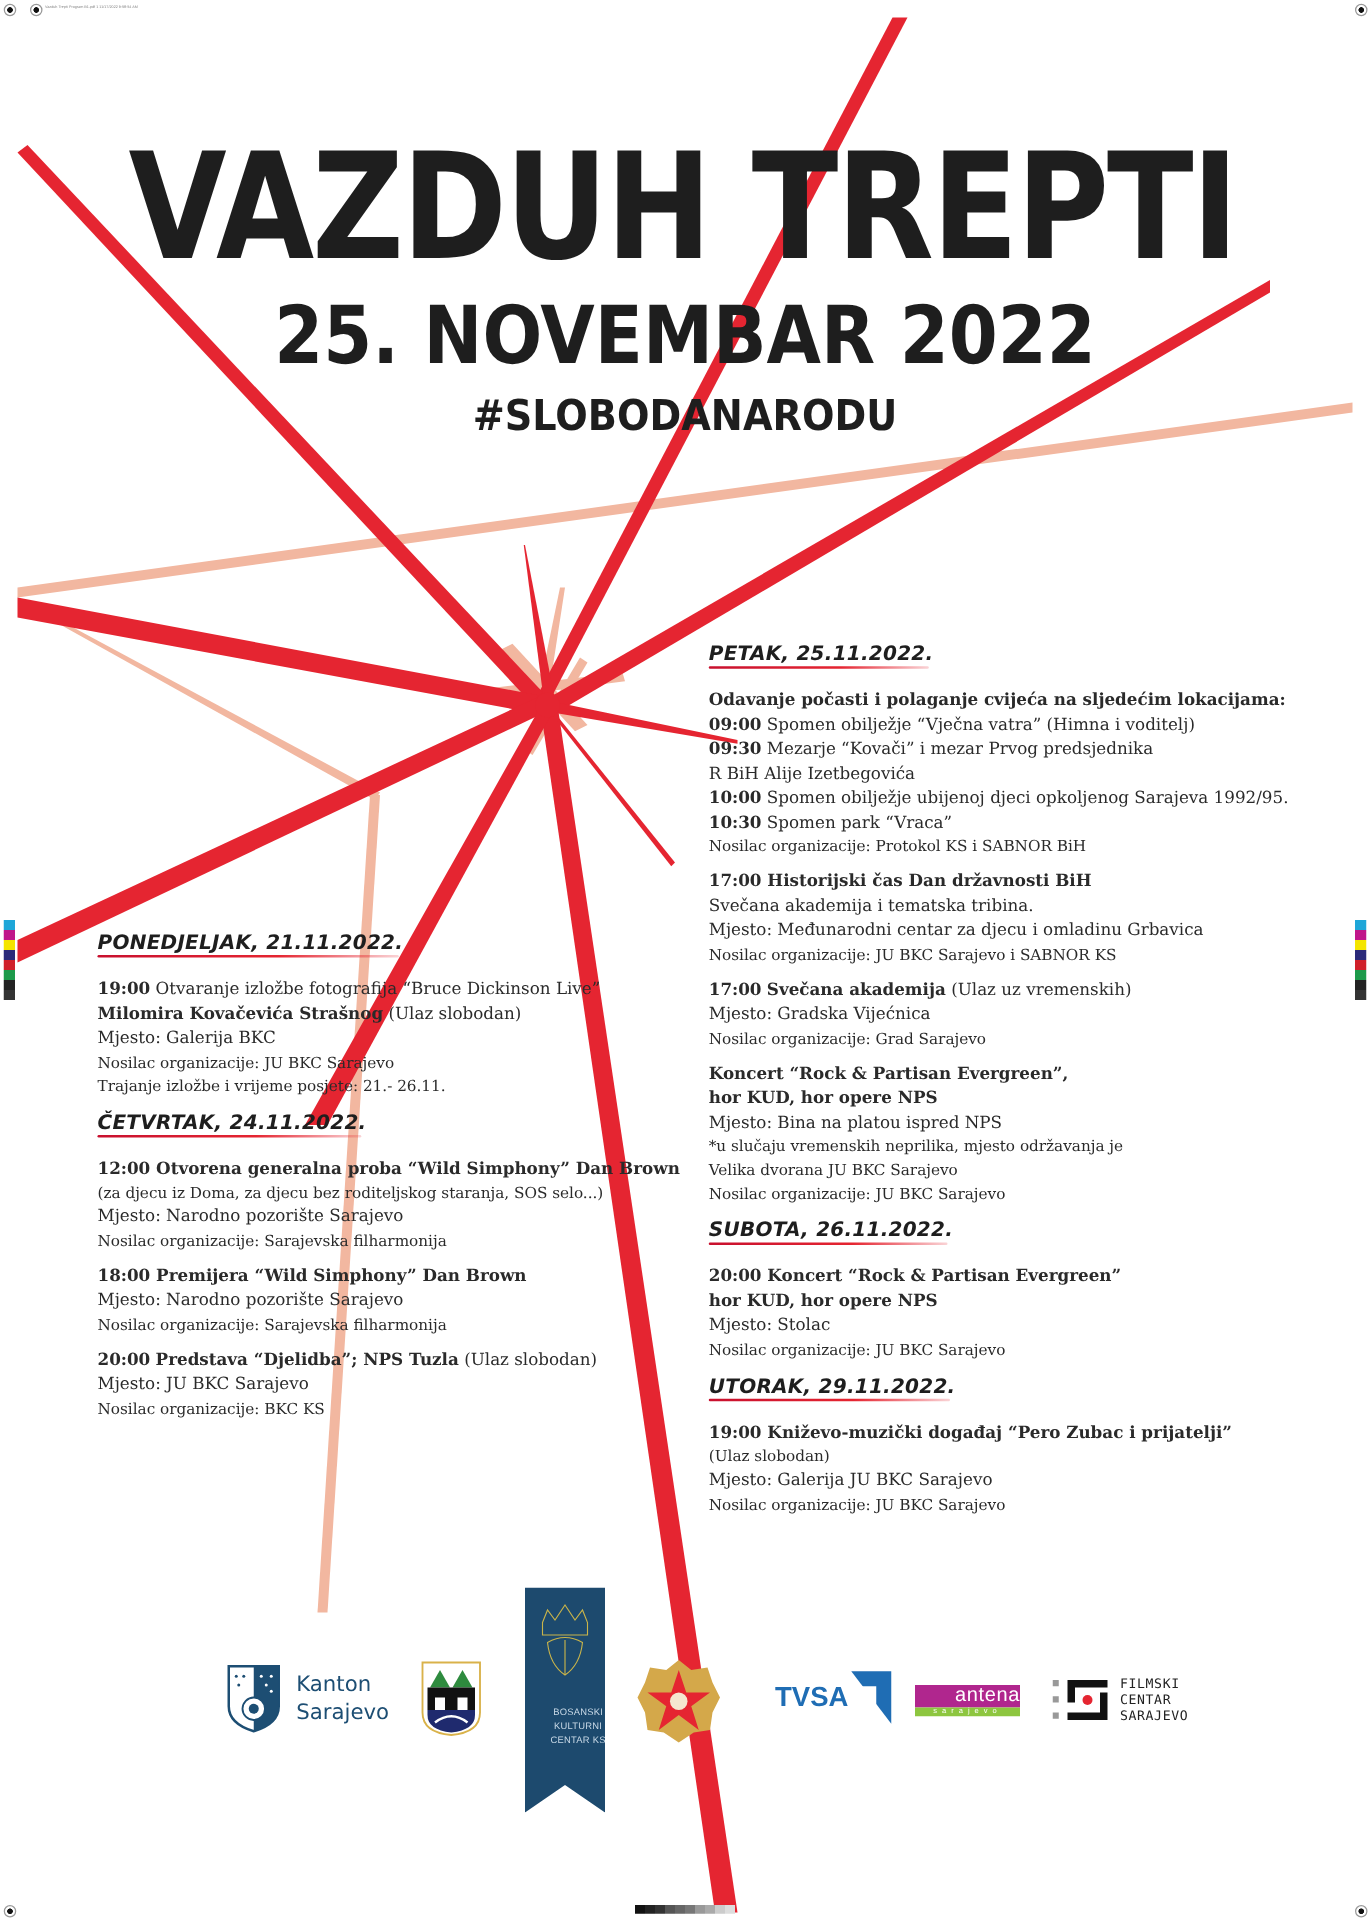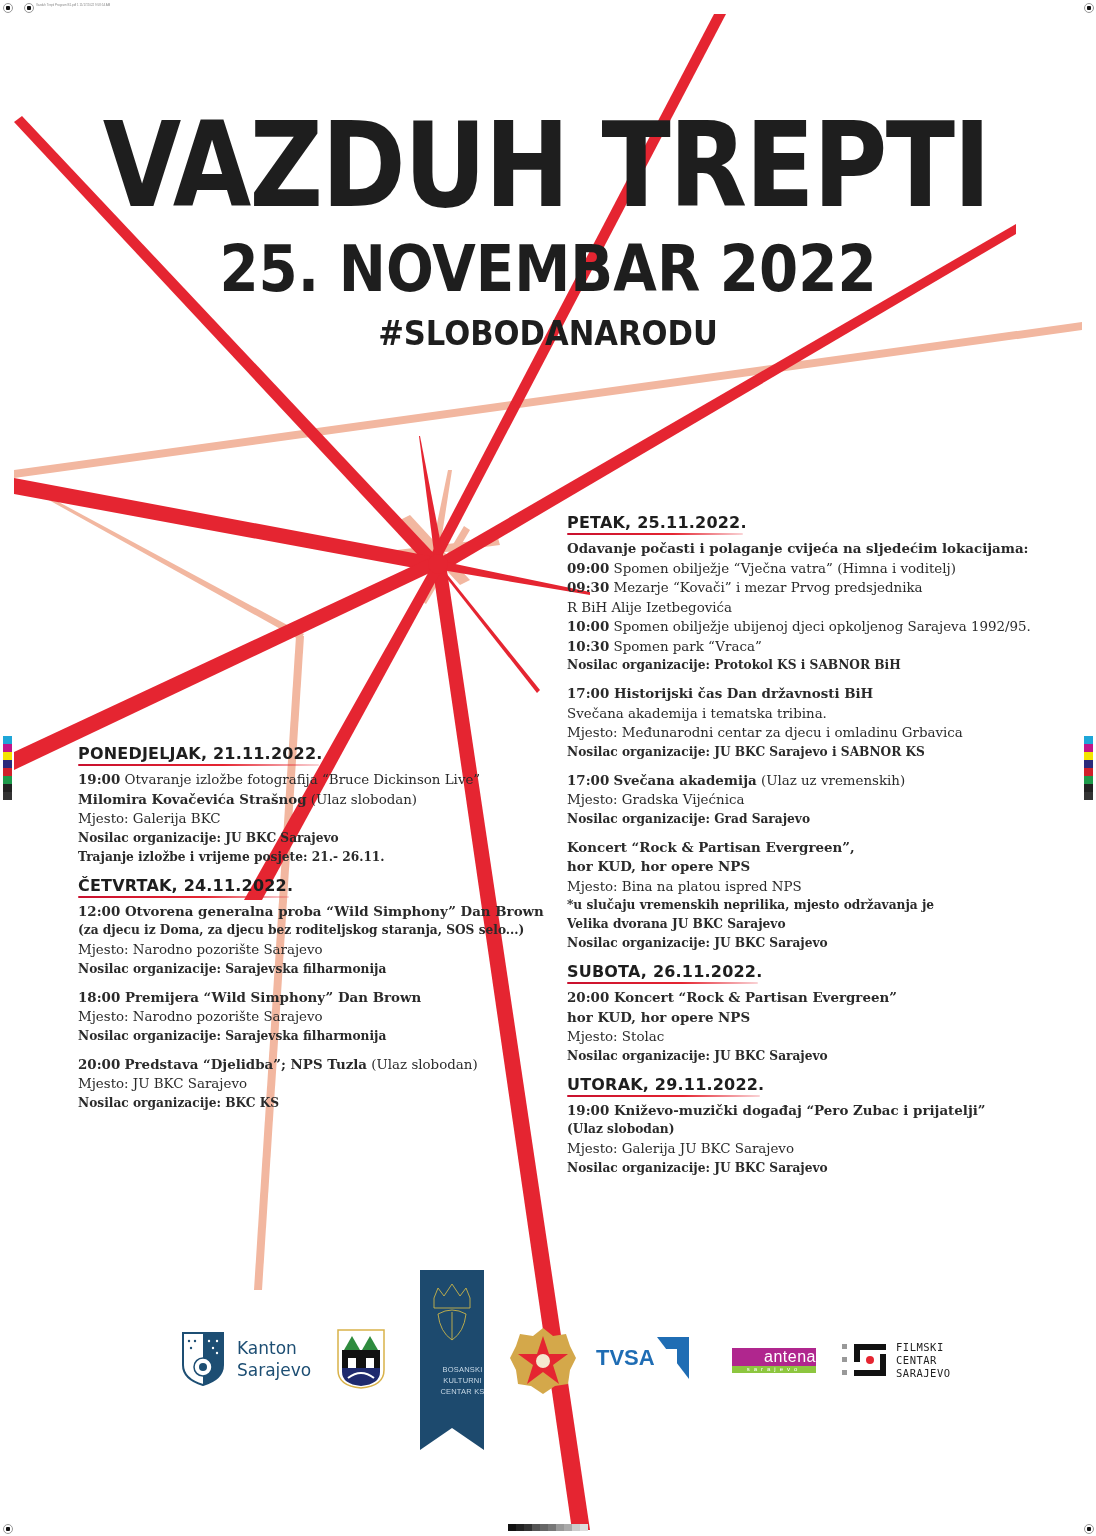--- a/index.html
+++ b/index.html
@@ -19,40 +19,40 @@
             font-family: "DejaVu Sans", sans-serif; font-weight: bold; color: #1e1e1e; }
   .title { font-size: 118px; line-height: 130px; letter-spacing: -2px; transform: scaleX(0.86); transform-origin: center; white-space: nowrap; margin-left: -4px; }
   .date  { font-size: 64px; line-height: 72px; margin-top: 3px; transform: scaleX(0.88); white-space: nowrap; }
   .hashtag { font-size: 34px; line-height: 40px; margin-top: 8px; transform: scaleX(0.9); white-space: nowrap; }
 
   .col { position: absolute; z-index: 2; }
   .col-left  { left: 78px; top: 744px; width: 440px; }
   .col-right { left: 567px; top: 513px; width: 470px; }
 
   .day-heading { font-family: "DejaVu Sans", sans-serif; font-weight: bold; font-size: 16px; color: #1e1e1e;
-                 display: inline-block; padding-bottom: 3px; margin-bottom: 4px; position: relative; letter-spacing: 0.2px; }
+                 display: inline-block; padding-bottom: 3px; margin-bottom: 16px; position: relative; letter-spacing: 0.2px; font-style: italic; }
   .day-heading::after { content: ""; position: absolute; left: 0; right: 4px; bottom: 0; height: 2px;
                         background: linear-gradient(90deg, #c8102e, #e52531 60%, rgba(229,37,49,0.2)); border-radius: 2px; }
   .day { margin-bottom: 8px; }
   .event { margin-bottom: 9px; }
   .line { font-size: 13.4px; line-height: 19.5px; white-space: nowrap; }
-  .line.small { font-size: 12.2px; line-height: 19px; font-weight: bold; }
+  .line.small { font-size: 12.2px; line-height: 19px; }
   .line b { font-weight: bold; text-align: right; }
   .b { font-weight: bold; }
 
   .logos { position: absolute; left: 0; top: 1268px; width: 1096px; height: 185px; z-index: 2; }
   .logo { position: absolute; }
   .ks { left: 181px; top: 63px; display: flex; align-items: center; }
   .ks-shield { width: 44px; height: 56px; }
   .ks-text { font-family: "DejaVu Sans", sans-serif; color: #1d4e73; font-size: 17px; line-height: 22px; margin-left: 12px; }
   .grb { left: 336px; top: 60px; width: 50px; height: 62px; }
   .bkc { left: 420px; top: 2px; width: 64px; height: 180px; }
   .bkc-text { position: absolute; left: 0; width: 85px; top: 94px; text-align: center; font-family: "Liberation Sans", sans-serif; font-size: 7.5px; line-height: 11px; color: #c7d8e6; letter-spacing: 0.2px; }
   .star-badge { left: 508px; top: 58px; width: 70px; height: 70px; }
-  .tvsa { left: 596px; top: 67px; display: flex; align-items: center; }
+  .tvsa { left: 620px; top: 67px; display: flex; align-items: center; }
   .tvsa-text { font-family: "Liberation Sans", sans-serif; font-weight: bold; font-size: 22px; color: #1f6db4; }
   .antena { left: 732px; top: 80px; width: 84px; }
   .antena-top { background: #b0268e; color: #fff; font-family: "Liberation Sans", sans-serif; font-size: 16px; line-height: 18px; text-align: center; letter-spacing: 0.5px; padding-left: 32px; }
   .antena-bot { background: #8dc63f; color: #fff; font-family: "Liberation Sans", sans-serif; font-size: 6px; line-height: 7px; text-align: center; letter-spacing: 4px; }
   .fcs { left: 842px; top: 72px; display: flex; align-items: center; }
   .fcs-text { font-family: "DejaVu Sans Mono", monospace; font-size: 10.5px; line-height: 13px; color: #222; margin-left: 8px; letter-spacing: 0.5px; }
 </style>
 </head>
 <body>
 

